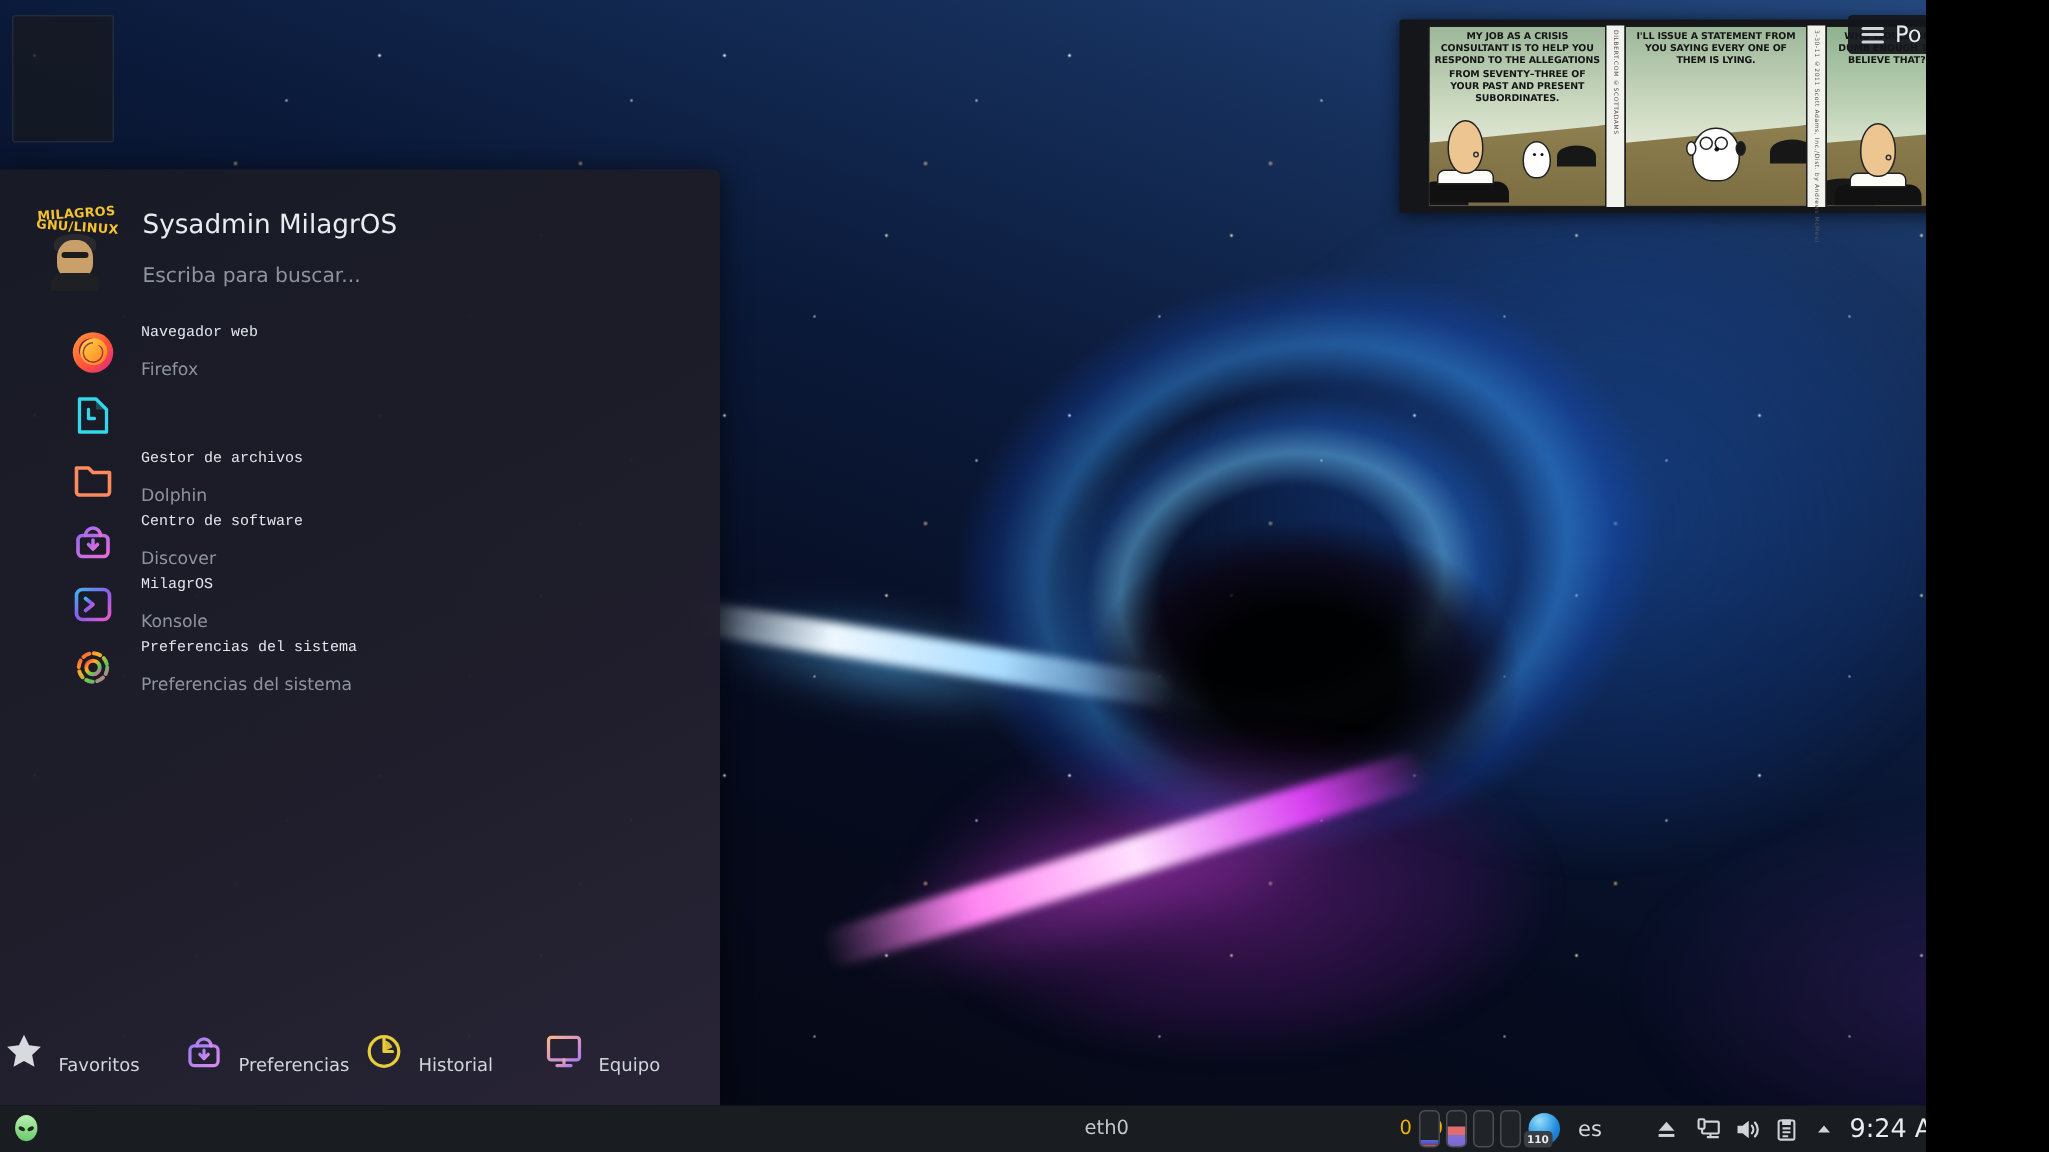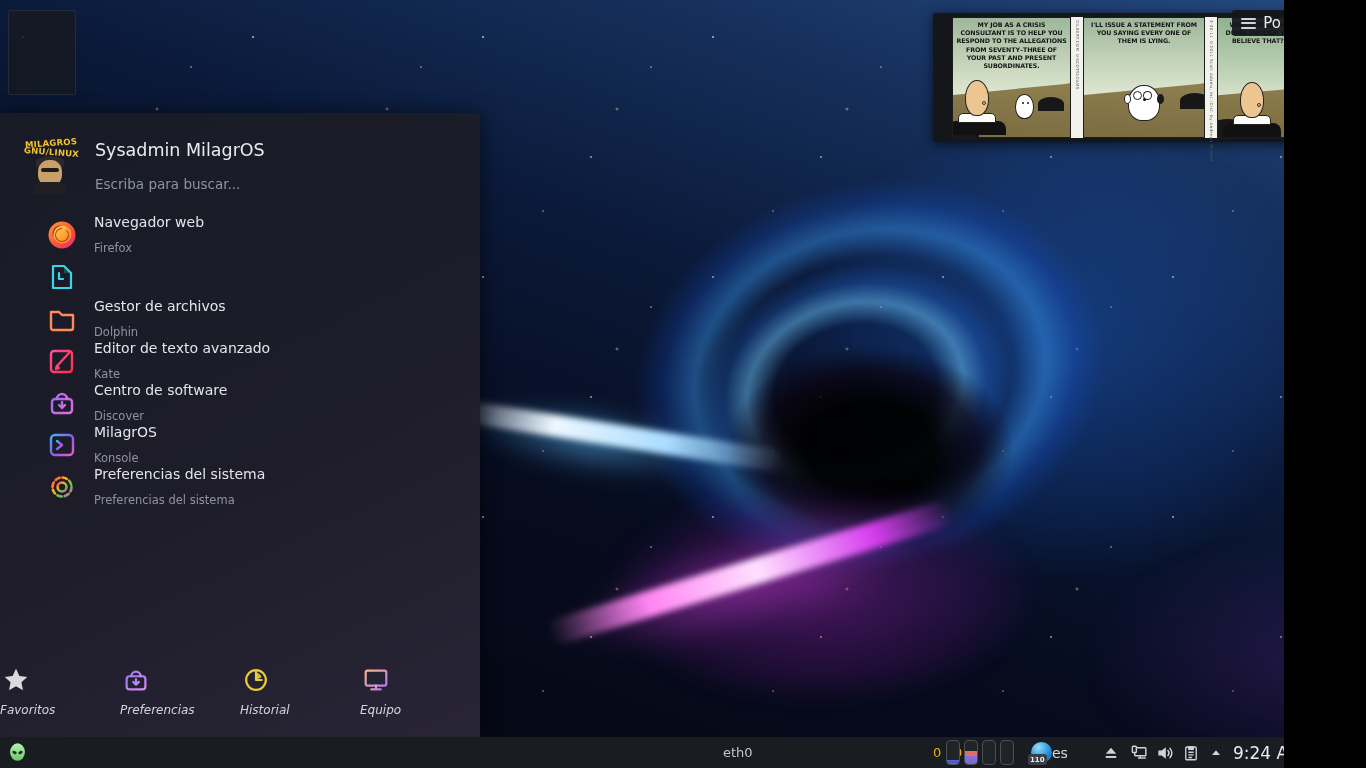--- a/index.html
+++ b/index.html
@@ -105,42 +105,42 @@
   .avatar .torso { position:absolute; left:10px; top:44px; width:32px; height:12px; background:#1f2023; border-radius:8px 8px 0 0; }
   .menu-head-texts { margin-left:17px; padding-top:2px; }
   .menu-title { color:#e9ecef; font-size:17.5px; font-weight:400; }
   .menu-search { display:block; margin-top:16px; width:330px; background:transparent; border:none; outline:none;
     color:#cfd4d8; font-size:13.5px; font-family:inherit; }
   .menu-search::placeholder { color:#8d949d; opacity:1; }
   .menu-items { margin-top:20px; }
   .mi { display:flex; align-items:center; padding:5px 24px; height:42px; cursor:default; }
   .mi .ic { width:32px; height:32px; flex:none; margin:0 16px 0 22px; }
   .mi .texts { line-height:1.15; }
-  .mi .t { color:#e2e6ea; font-size:14px; }
+  .mi .t { color:#e2e6ea; font-size:10px;font-family:Liberation Mono, monospace; }
   .mi .s { color:#8d949d; font-size:11.5px; margin-top:12px; }
   .menu-tabs { position:absolute; left:0; right:0; bottom:14px; display:flex; }
-  .tab { flex:1; display:flex; flex-direction:column; align-items:flex-start; gap:7px; padding:6px 0;font-style:italic; }
+  .tab { flex:1; display:flex; flex-direction:row; align-items:flex-end; gap:7px; padding:6px 0; }
   .tab .tic { width:32px; height:32px; display:flex; align-items:center; justify-content:center; border-radius:5px; }
   .tab.current .tic { background:rgba(255,255,255,.06); box-shadow:0 0 0 6px rgba(255,255,255,.06); }
   .tab .tl { color:#d2d6da; font-size:12px; }
 
   
   .taskbar { position:absolute; left:0; bottom:0; width:1366px; height:31px; background:#191c20; z-index:10; }
   .tb { position:absolute; top:0; height:31px; display:flex; align-items:center; color:#c9ced3; }
   .launcher { left:4px; width:26px; justify-content:center; cursor:pointer; }
   .net-label { left:723px; font-size:13px; color:#c2c7cc; }
   .net-counter { left:933px; font-size:13px; color:#eab308; }
   .gauges { left:946px; gap:4px; }
   .gauge { width:14px; height:25px; border:1px solid #4a4f55; border-radius:4px; position:relative; overflow:hidden; background:#202328; }
   .gauge .fill { position:absolute; left:0; right:0; bottom:0; }
   .g1 .fill { height:4px; background:linear-gradient(180deg,#5a68d4,#4a50b8); border-bottom:1px solid #c05555; }
   .g2 .fill { height:13px; background:linear-gradient(180deg,#e06c6c 0%, #e06c6c 42%, #8472d8 42%, #7a66d0 100%); }
   .tray-badge { left:1019px; }
   .tb-circle { position:relative; width:21px; height:21px; border-radius:50%;
-    background:radial-gradient(circle at 35% 25%, #9adcf8 0%, #58b8ee 28%, #1f87d8 60%, #1468b8 100%);margin-left:12px; }
+    background:radial-gradient(circle at 35% 25%, #9adcf8 0%, #58b8ee 28%, #1f87d8 60%, #1468b8 100%); }
   .tb-badge { position:absolute; left:-3px; bottom:-2px; min-width:17px; height:11px; padding:0 2px;
     background:#3a3f45; border-radius:3px; color:#e8eaec; font-size:7px; font-weight:700;
     display:flex; align-items:center; justify-content:center; }
   .kbd-layout { left:1052px; font-size:14px; color:#d6dade; }
   .ticon { justify-content:center; }
   .i-eject { left:1100px; width:22px; }
   .i-kdeconnect { left:1127px; width:24px; }
   .i-volume { left:1153px; width:24px; }
   .i-clipboard { left:1180px; width:22px; }
   .i-caret { left:1206px; width:20px; }
@@ -327,33 +327,20 @@
           <svg viewBox="0 0 32 32" width="32" height="32" fill="none" stroke="#ff8a5c" stroke-width="2.4" stroke-linejoin="round" stroke-linecap="round">
             <path d="M5 9 h8 l3 3 h11 v13 a2 2 0 0 1 -2 2 h-18 a2 2 0 0 1 -2 -2 z"></path>
           </svg>
         </span>
         <span class="texts">
           <div class="t">Gestor de archivos</div>
           <div class="s">Dolphin</div>
         </span>
       </div>
 
-      <div class="mi">
-        <span class="ic">
-          <svg viewBox="0 0 32 32" width="32" height="32" fill="none" stroke="url(#gKate)" stroke-width="2.4" stroke-linejoin="round" stroke-linecap="round">
-            <rect x="5" y="6" width="21" height="21" rx="3"></rect>
-            <path d="M11 21 L23 8"></path>
-            <path d="M11 21 l-1 3 3-1 z" fill="url(#gKate)"></path>
-          </svg>
-        </span>
-        <span class="texts">
-          <div class="t">Editor de texto avanzado</div>
-          <div class="s">Kate</div>
-        </span>
-      </div>
 
       <div class="mi">
         <span class="ic">
           <svg viewBox="0 0 32 32" width="32" height="32" fill="none" stroke="url(#gDisc)" stroke-width="2.4" stroke-linejoin="round" stroke-linecap="round">
             <rect x="6" y="12" width="20" height="14" rx="3"></rect>
             <path d="M11 12 a5 5 0 0 1 10 0"></path>
             <path d="M16 15 v6 m-3 -3 l3 3 3 -3"></path>
           </svg>
         </span>
         <span class="texts">

